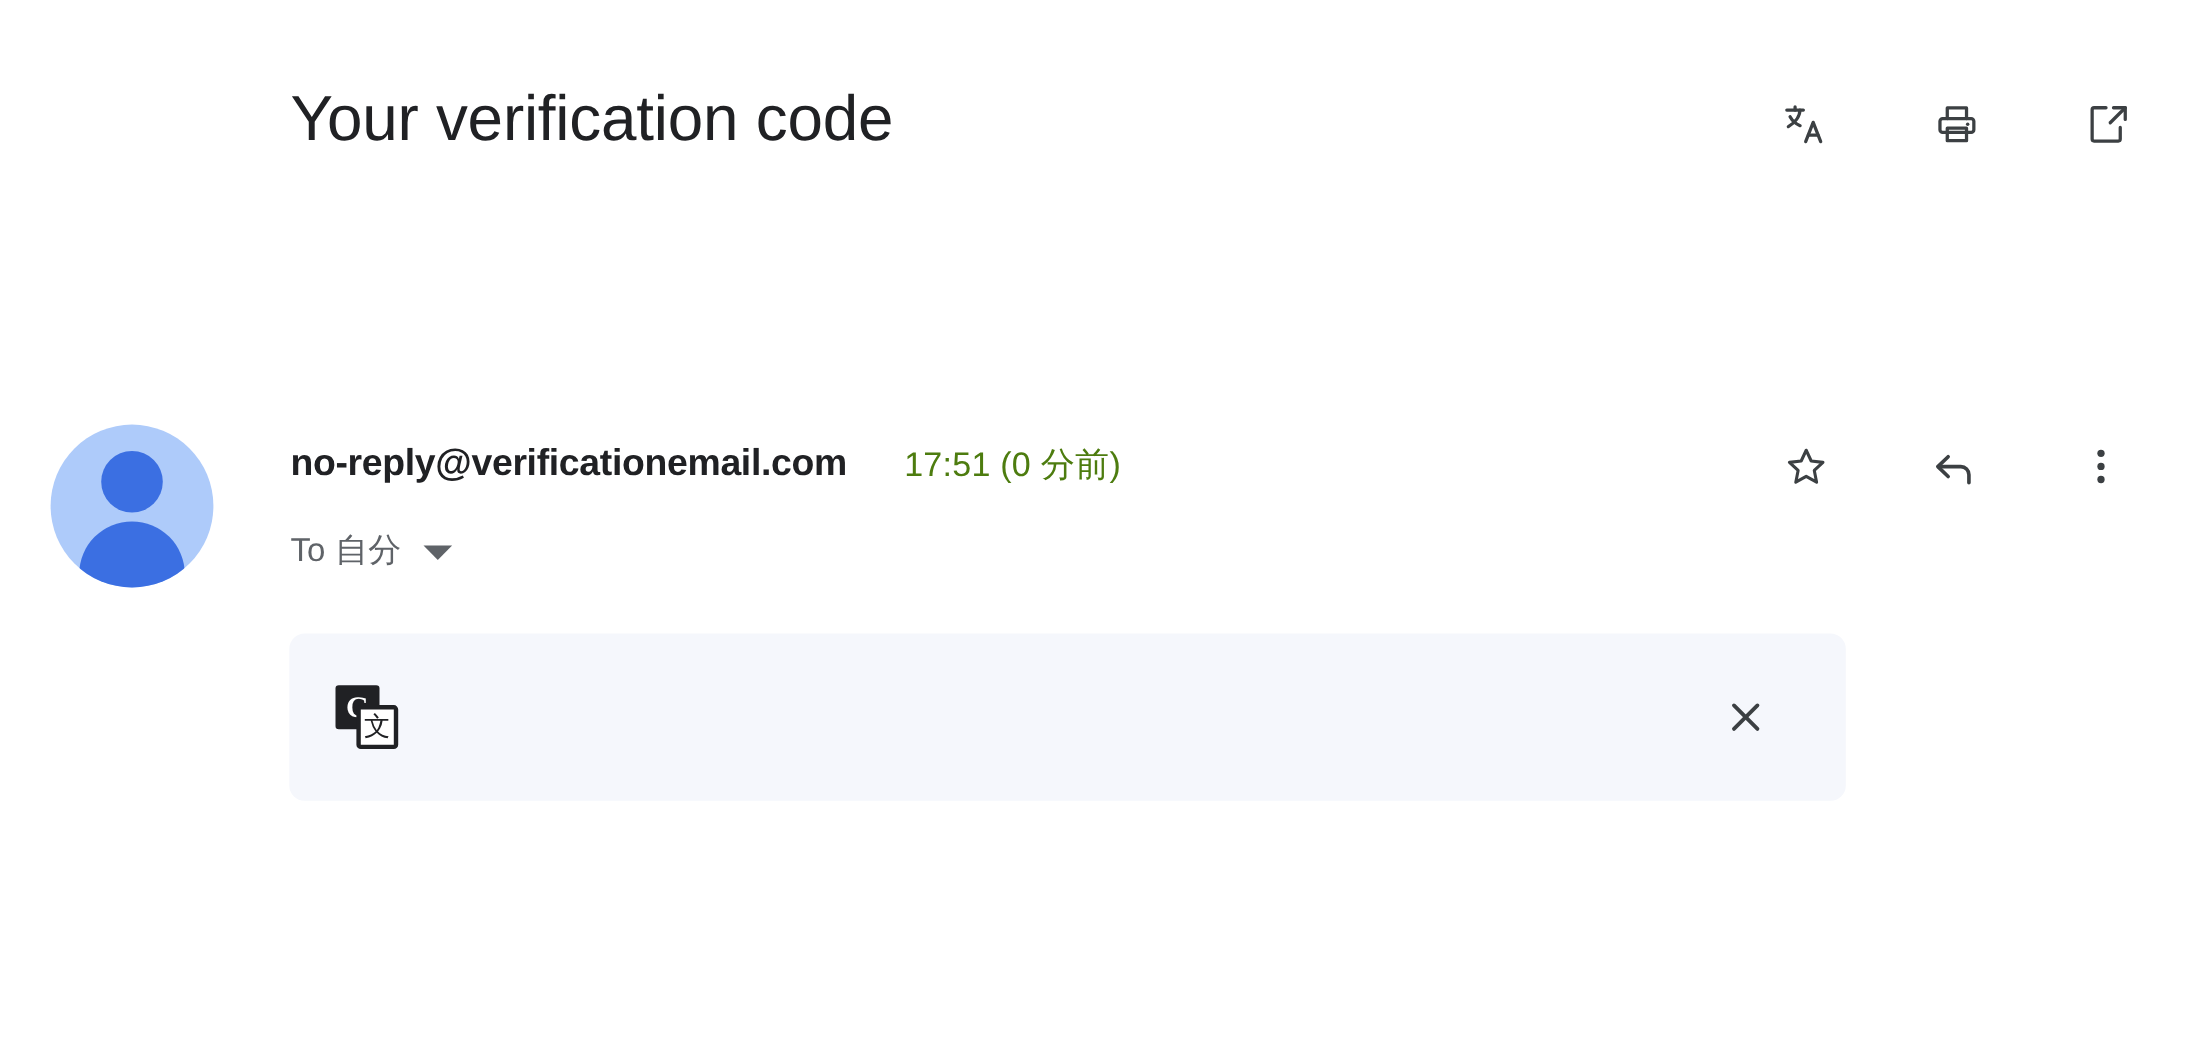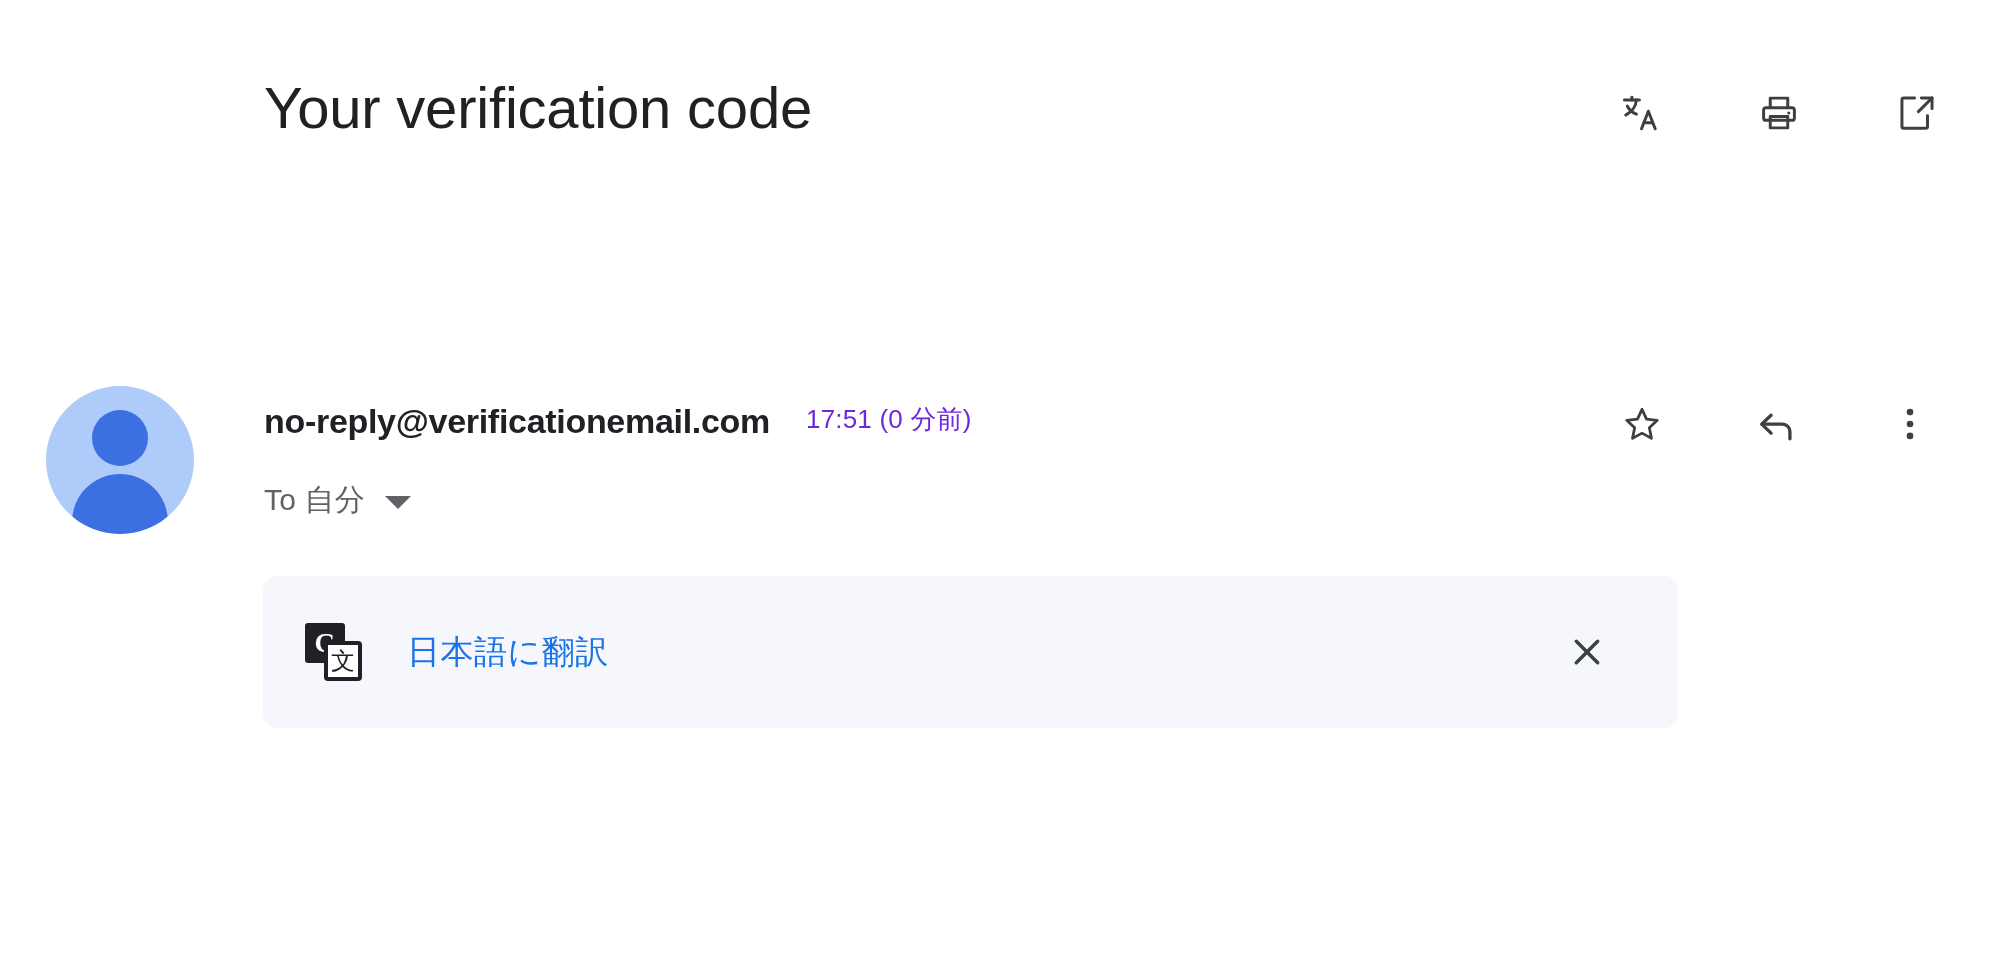--- a/index.html
+++ b/index.html
@@ -143,23 +143,23 @@
     align-items: flex-start;
   }
   .sender-email {
     font-size: 34px;
     font-weight: 700;
     color: #202124;
     letter-spacing: -0.3px;
     white-space: nowrap;
   }
   .sender-time {
-    font-size: 26px;
-    color: #6d28d9;
-    margin-left: 36px;
+    font-size: 31px;
+    color: #4d7c0f;
+    margin-left: 52px;
     white-space: nowrap;
     letter-spacing: 0.2px;
   }
   .sender-actions {
     margin-left: auto;
     display: flex;
     align-items: center;
     gap: 90px;
     padding-right: 12px;
   }
@@ -355,21 +355,20 @@
     <span class="to-text">To 自分</span>
     <span class="caret"></span>
   </div>
 
   <div class="translate-banner">
     <div class="gt-icon">
       <div class="sq-dark">G</div>
       <div class="sq-light">文</div>
     </div>
 
-    <div class="translate-link">日本語に翻訳</div>
 
     <div class="translate-close" title="Dismiss">
       <svg width="40" height="40" viewBox="0 0 24 24" fill="none" stroke="currentColor" stroke-width="2.1" stroke-linecap="round">
         <path d="M5.6 5.6l12.8 12.8"></path>
         <path d="M18.4 5.6L5.6 18.4"></path>
       </svg>
     </div>
   </div>
 
 

